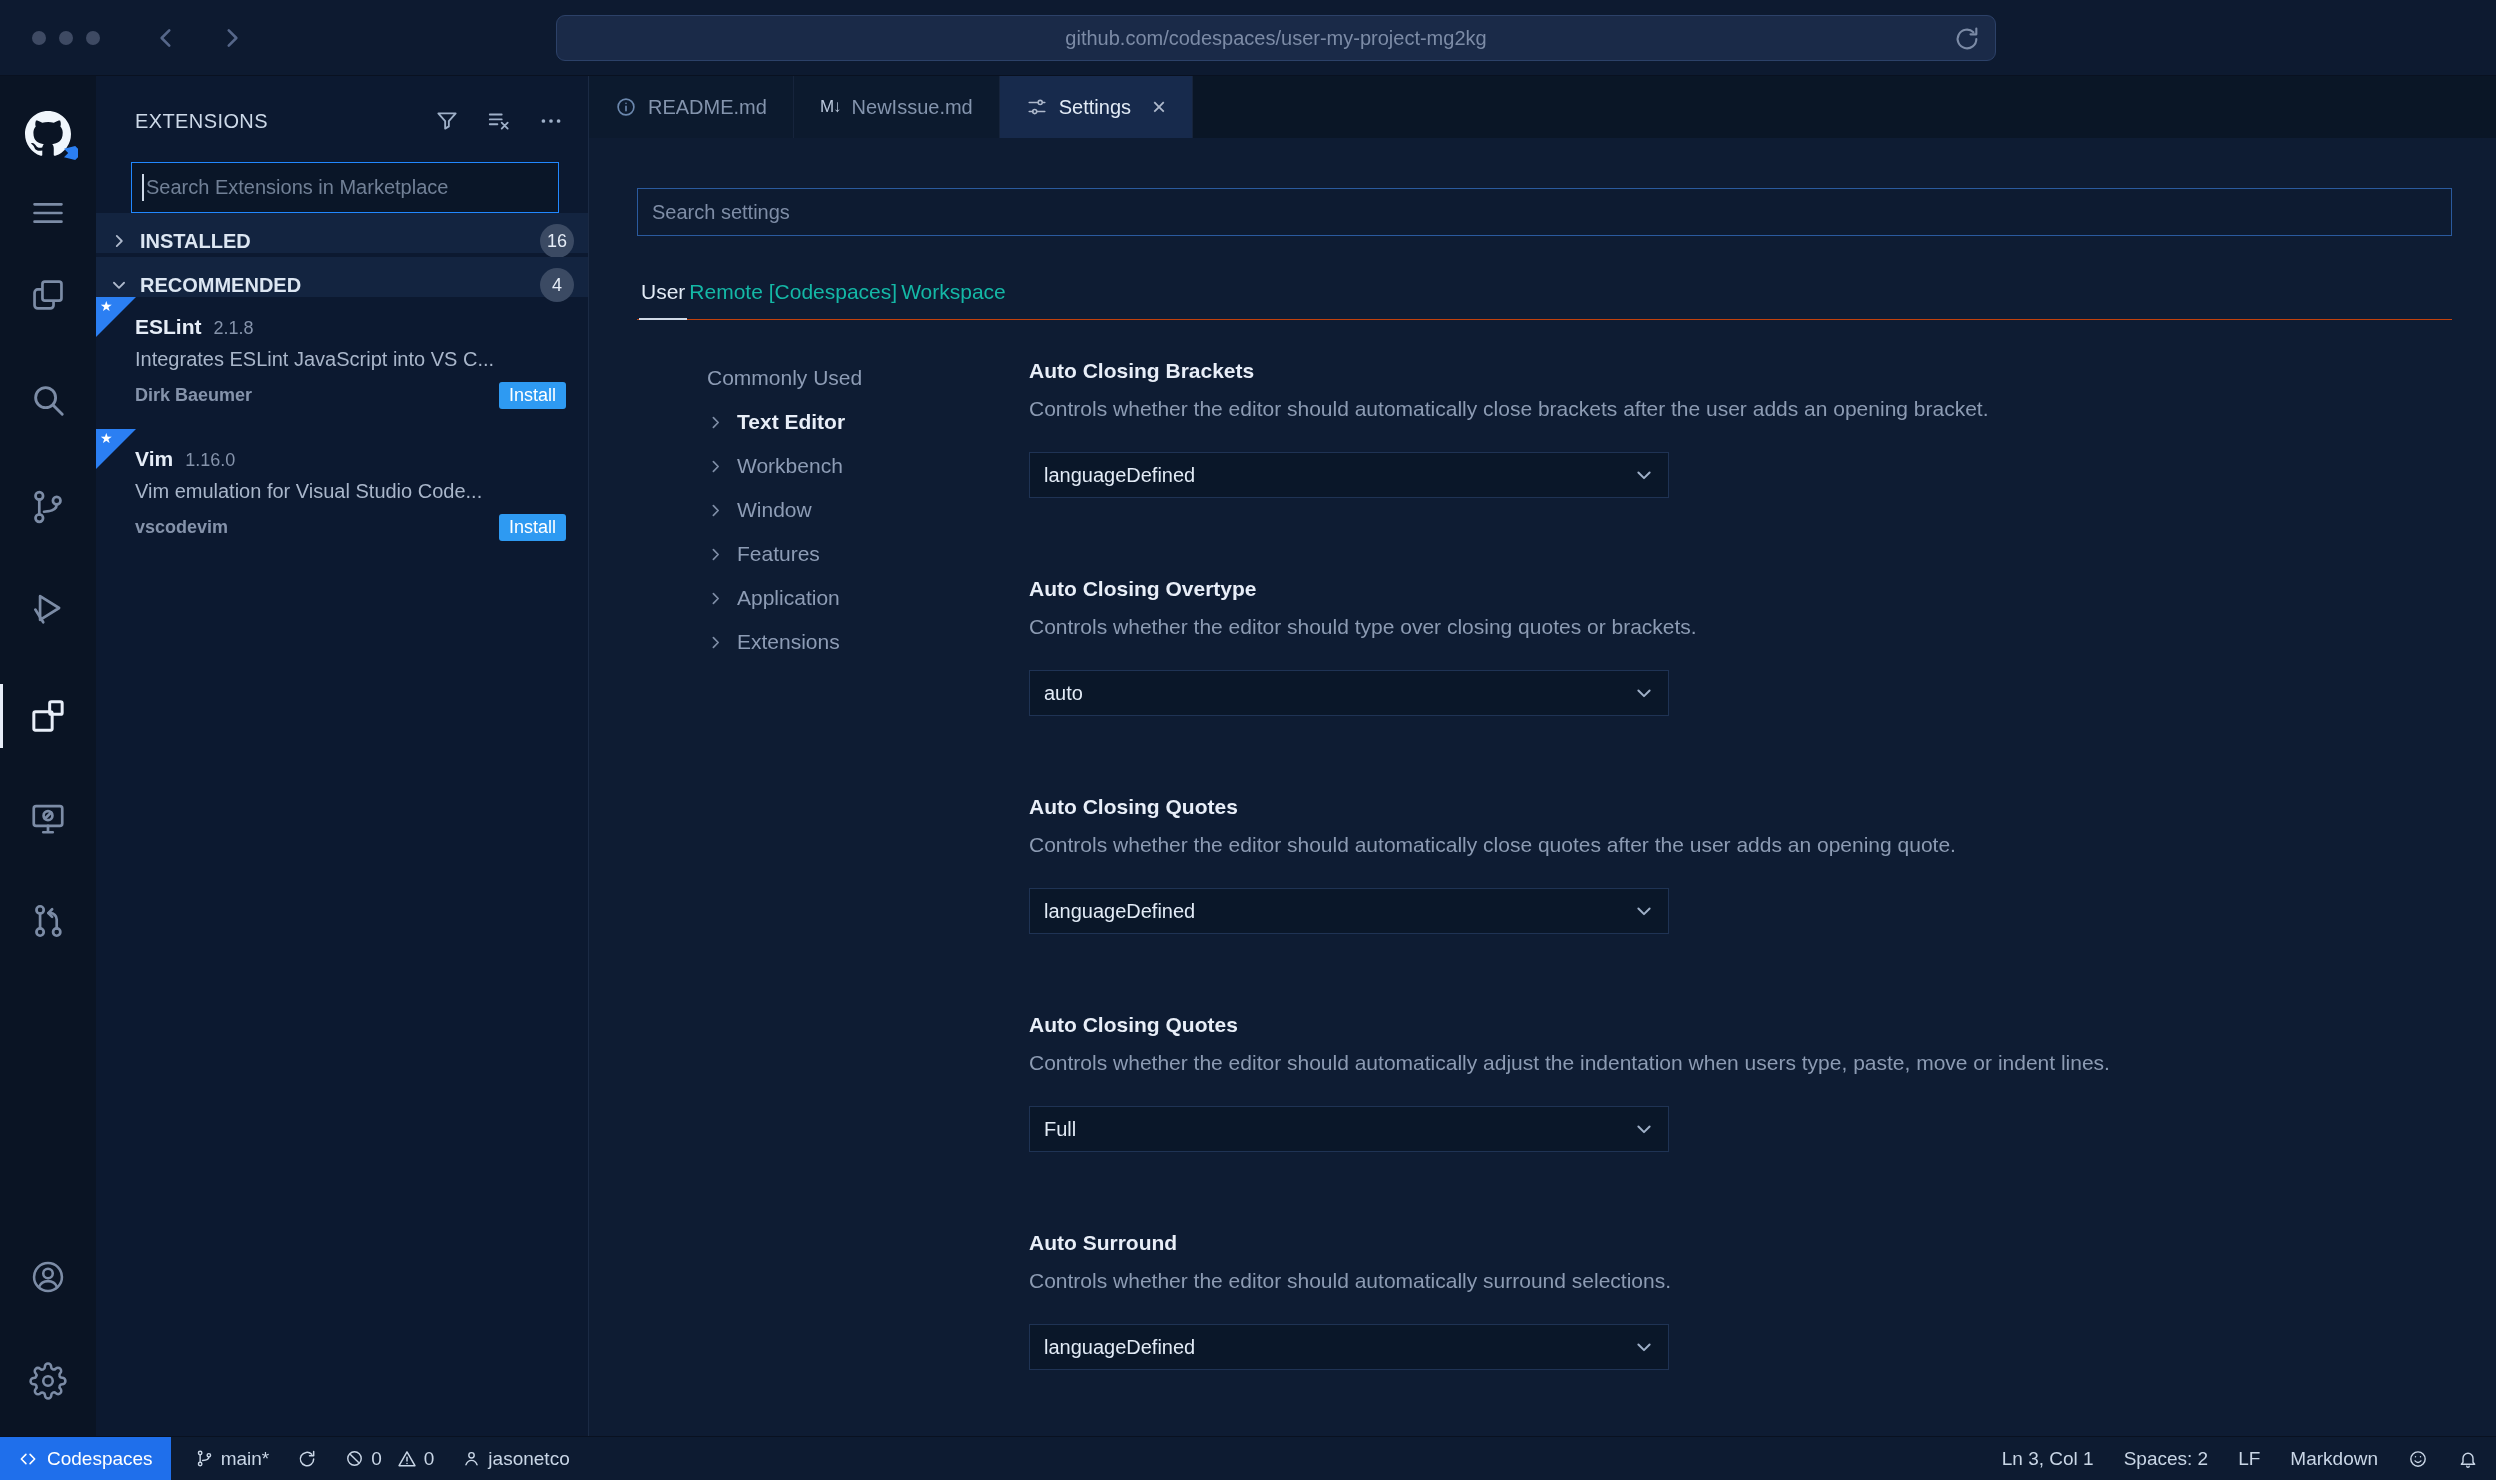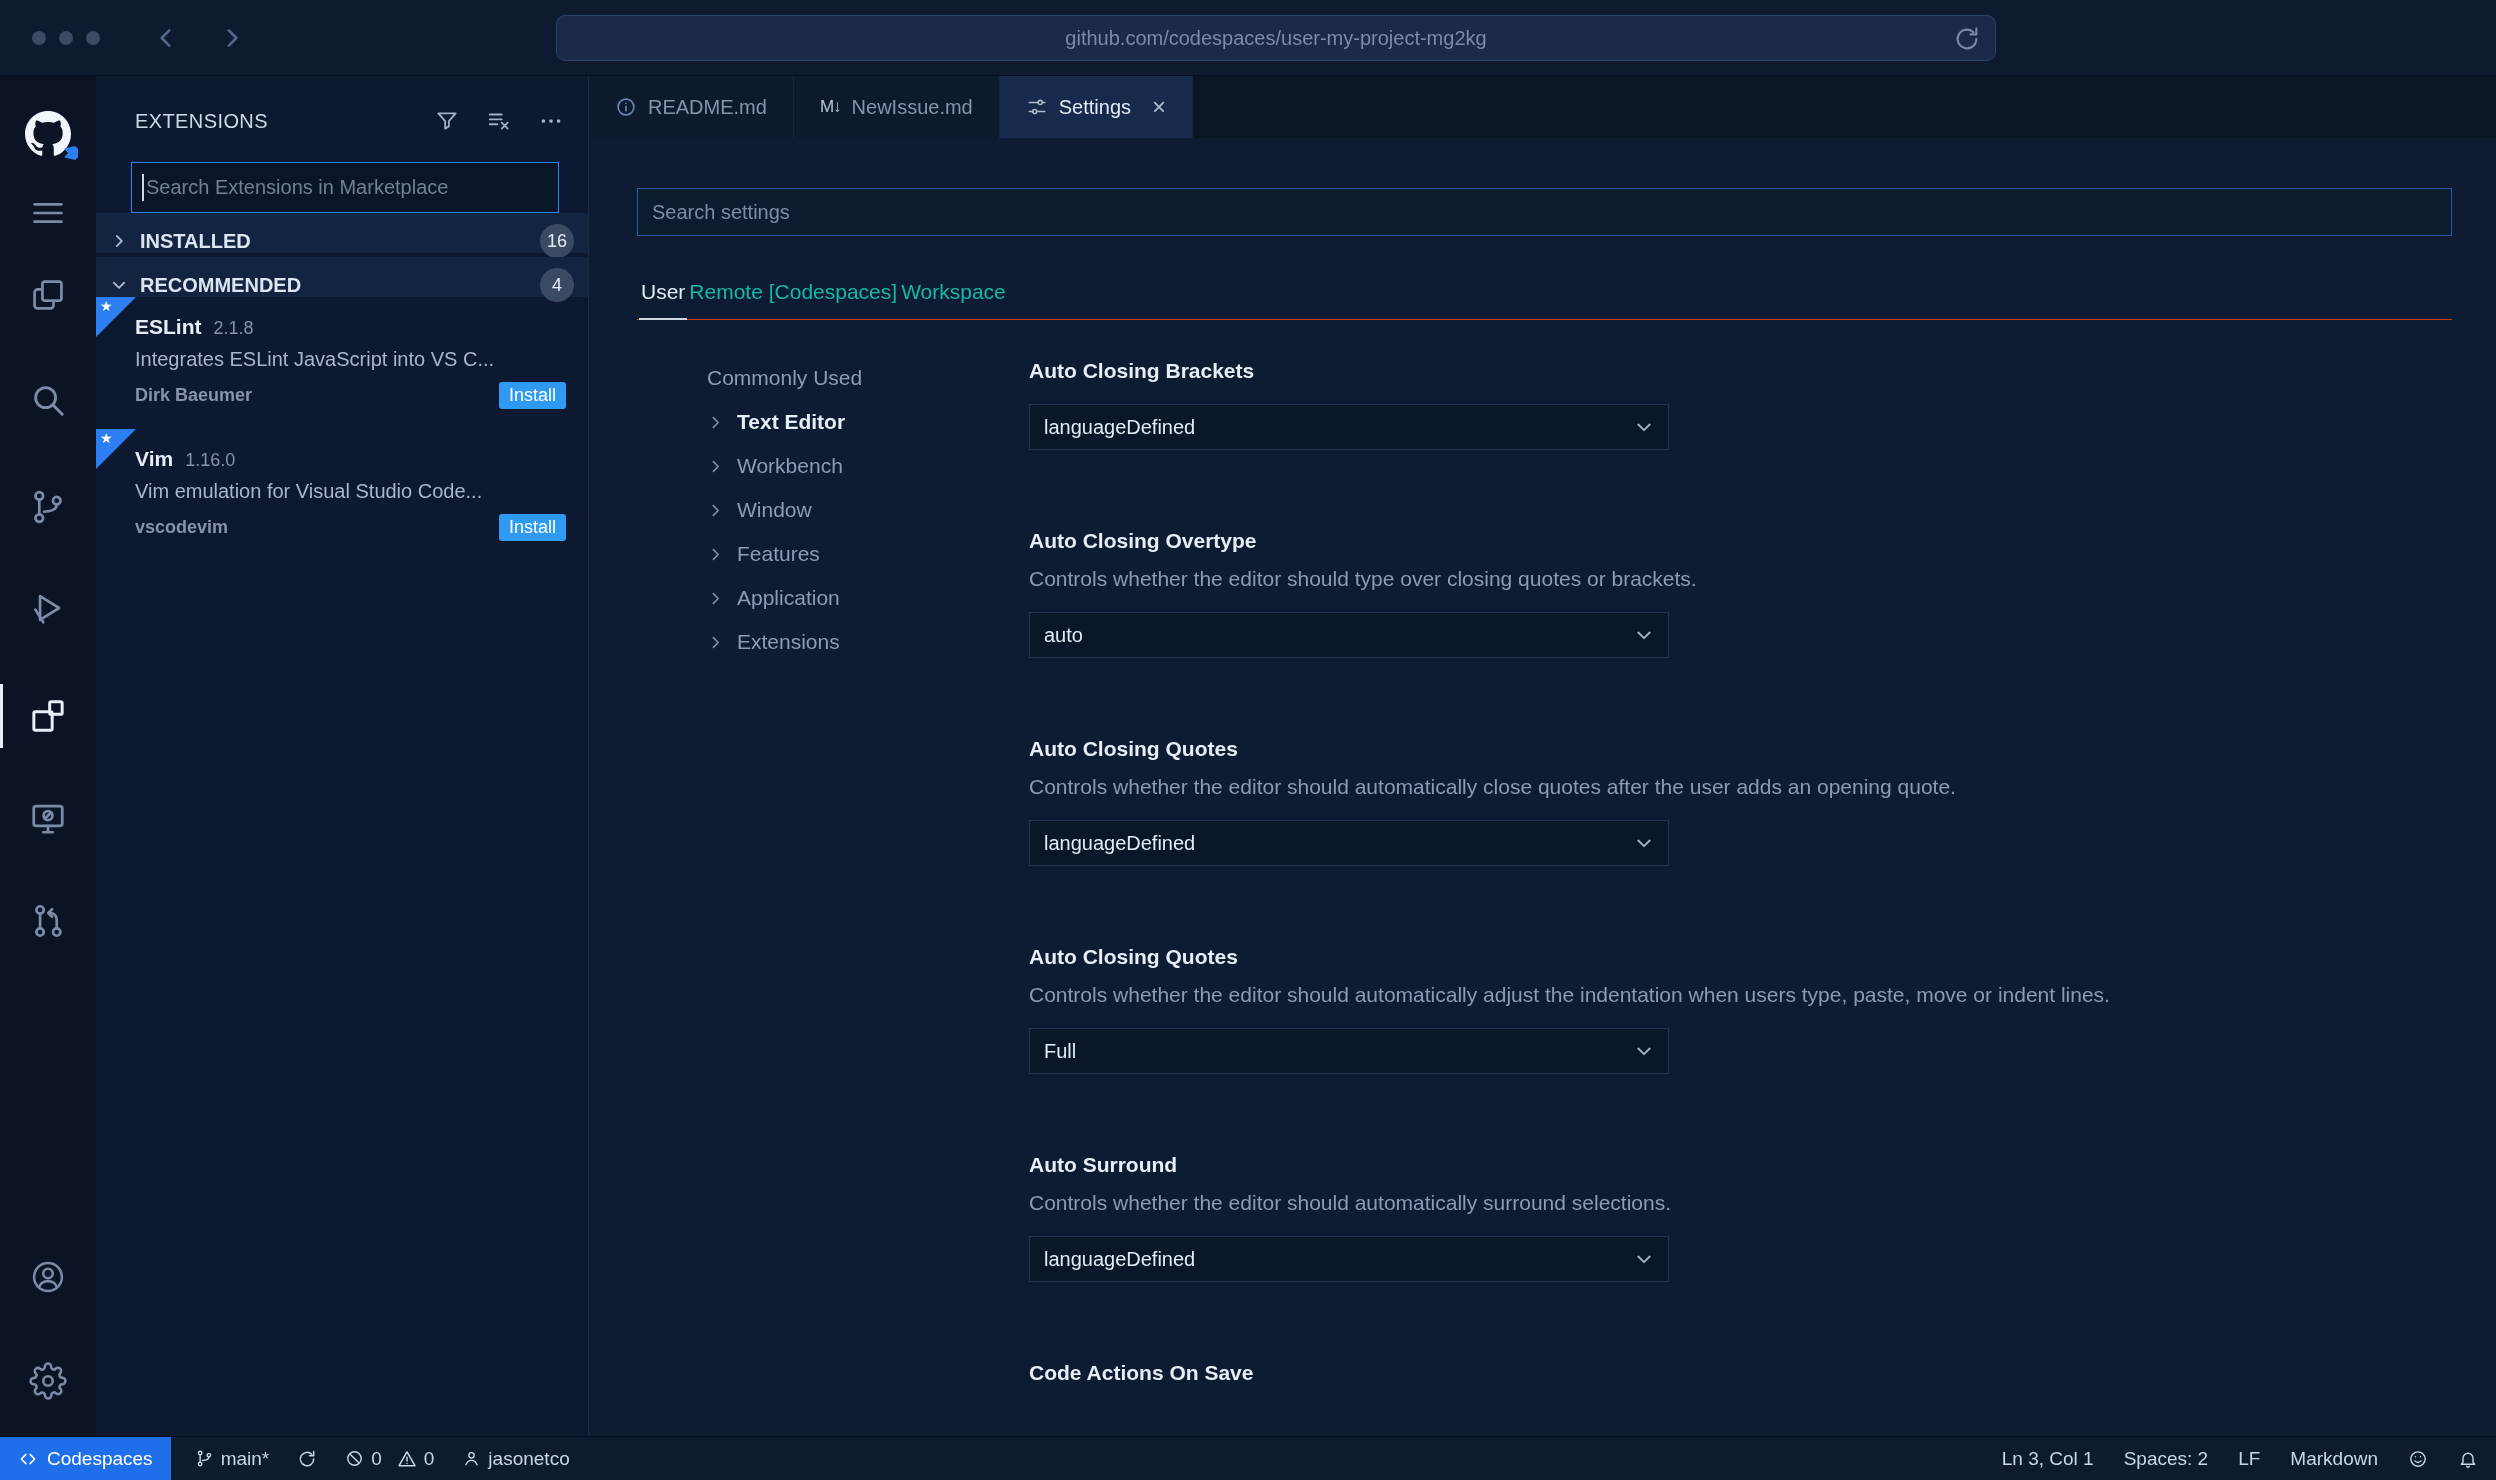--- a/index.html
+++ b/index.html
@@ -69,21 +69,21 @@
   .scope.active { color:#e2ebf6; border-bottom:2px solid #cfd9e6; margin-bottom:-1px; }
   .settings-content { display:flex; margin-top:36px; }
   .toc { width:322px; margin-left:70px; flex-shrink:0; }
   .toc-item { height:44px; display:flex; align-items:center; font-size:21px; color:#8d9cb5; }
   .toc-item .chev { width:30px; display:flex; color:#7e8da6; }
   .toc-item.active { color:#e8eef8; font-weight:700; }
   .settings-list { flex:1; min-width:0; }
   .setting { margin-bottom:76px; }
   .setting-title { font-size:21px; font-weight:700; color:#e8eef8; line-height:30px; }
   .setting-desc { margin-top:8px; font-size:21px; color:#8c9bb3; line-height:30px; }
-  .select { margin-top:18px; width:640px; height:46px; background:#0a1729; border:1px solid #1f3354; display:flex; align-items:center; justify-content:space-between; padding:0 14px; color:#e2ebf6; font-size:20px; }
+  .select { margin-top:28px; width:640px; height:46px; background:#0a1729; border:1px solid #1f3354; display:flex; align-items:center; justify-content:space-between; padding:0 14px; color:#e2ebf6; font-size:20px; }
   .select .chev { color:#9fb0c8; display:flex; }
 
   
   .status { position:absolute; left:0; right:0; bottom:0; height:44px; background:#0d1b31; border-top:1px solid #091120; display:flex; align-items:center; font-size:19px; color:#c9d6e6; }
   .cs-segment { height:100%; background:#1f6feb; color:#fff; display:flex; align-items:center; gap:9px; padding:0 18px; flex-shrink:0; }
   .st-left { display:flex; align-items:center; gap:28px; margin-left:24px; }
   .st-group { display:flex; align-items:center; gap:7px; }
   .st-right { margin-left:auto; display:flex; align-items:center; gap:30px; padding-right:18px; }
   .icon { display:flex; align-items:center; justify-content:center; }
   svg { display:block; }
@@ -369,20 +369,21 @@
                   </svg>
                 </span>
               <span>Extensions</span>
             </div>
           </div>
 
           <div class="settings-list">
 
             <div class="setting">
               <div class="setting-title">Auto Closing Brackets</div>
+              <div class="setting-desc">Controls whether the editor should automatically close brackets after the user adds an opening bracket.</div>
               <div class="select">
                 <span>languageDefined</span>
                 <span class="chev">
                     <svg width="20" height="20" viewBox="0 0 16 16" fill="none" stroke="currentColor" stroke-width="1.6" stroke-linecap="round" stroke-linejoin="round">
                       <path d="M3.5 6L8 10.5 12.5 6"></path>
                     </svg>
                   </span>
               </div>
             </div>
 

